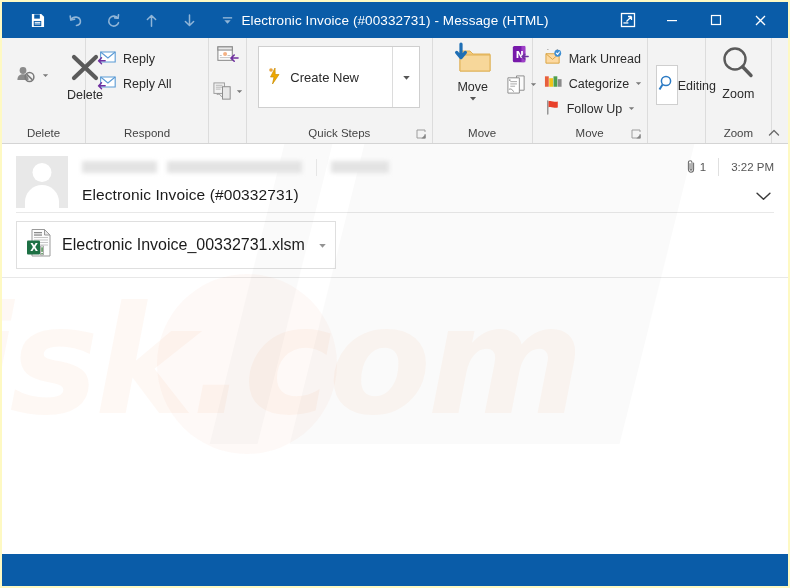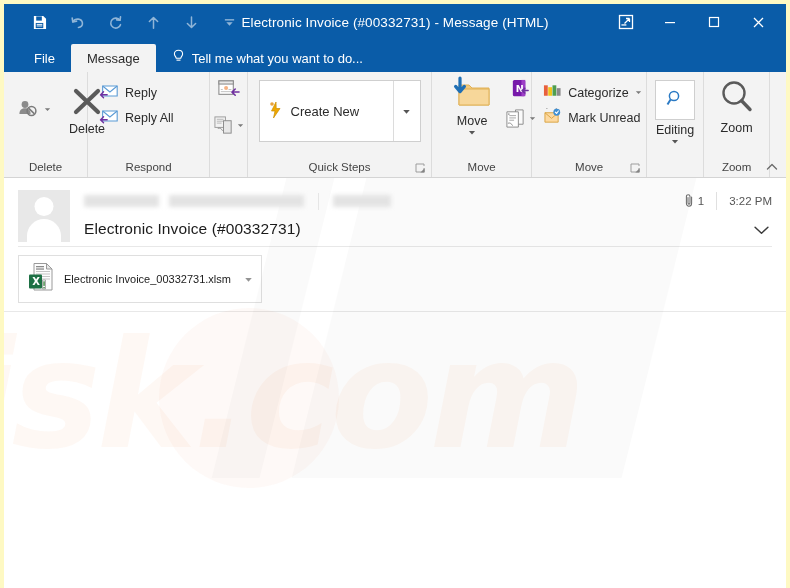--- a/index.html
+++ b/index.html
@@ -5,21 +5,21 @@
   html,body{margin:0;padding:0;}
   body{
     width:790px;height:588px;overflow:hidden;
     font-family:"Liberation Sans", sans-serif;
     background:#0a5ca8;
   }
   .window{
     position:absolute;left:0;top:0;width:790px;height:588px;
     background:#0a5ca8;
     box-sizing:border-box;
-    border:4px solid #fef9c3;
+    border:2px solid #fef9c3;
   }
   
   .titlebar{
     position:relative;height:36px;background:#0a5ca8;
     display:flex;align-items:center;
   }
   .qat{display:flex;align-items:center;margin-left:16px;gap:0px;}
   .qat-btn{
     width:38px;height:28px;display:flex;align-items:center;justify-content:center;
     color:#ffffff;cursor:default;
@@ -130,21 +130,21 @@
   .expand-chev{
     position:absolute;right:16px;top:44px;color:#333;
   }
   .hdr-divider{height:1px;background:#e8e8e8;margin:6px 14px 0 14px;}
   .attach-strip{padding:8px 14px 8px 14px;}
   .attach-chip{
     display:inline-flex;align-items:center;gap:9px;
     border:1px solid #dfdfdf;background:#fff;
     padding:7px 8px 7px 9px;height:32px;box-sizing:content-box;
   }
-  .attach-name{font-size:11px;color:#1b1b1b;text-align:right;}
+  .attach-name{font-size:16px;color:#1b1b1b;text-align:right;}
   .attach-caret{margin-left:4px;opacity:.7;}
   .strip-divider{height:1px;background:#e8e8e8;margin:0 0 0 0;}
   .bodytext{
     padding:16px 16px 0 18px;font-family:"Liberation Serif", serif;
     font-size:16px;line-height:20px;color:#0d0d0d;max-width:740px;
   }
   
   .watermark{
     position:absolute;left:0;top:0;width:100%;height:100%;pointer-events:none;
     overflow:hidden;
@@ -235,33 +235,20 @@
           </svg>
       </div>
       <div class="wc">
         <svg width="15" height="15" viewBox="0 0 15 15">
             <path d="M3 3 L12 12 M12 3 L3 12" stroke="#fff" stroke-width="1.3"></path>
           </svg>
       </div>
     </div>
   </div>
 
-  <div class="tabstrip">
-    <div class="tab">File</div>
-    <div class="tab active">Message</div>
-    <div class="tellme">
-      <span>
-        <svg width="13" height="15" viewBox="0 0 13 15">
-            <path d="M6.5 1.2 C3.9 1.2 2.4 3 2.4 4.9 C2.4 6.6 4 7.7 4.3 9.3 L8.7 9.3 C9 7.7 10.6 6.6 10.6 4.9 C10.6 3 9.1 1.2 6.5 1.2 Z" fill="none" stroke="#fff" stroke-width="1.1"></path>
-            <rect x="4.5" y="10.6" width="4" height="1.1" fill="#fff"></rect>
-          </svg>
-      </span>
-      <span>Tell me what you want to do...</span>
-    </div>
-  </div>
 
   <div class="ribbon">
 
     <div class="rgroup" style="width:84px">
       <div class="rgroup-body" style="align-items:center;padding-top:0">
         <div style="display:flex;align-items:center;width:100%;padding-bottom:10px">
           <div style="display:flex;align-items:center;gap:2px;padding-left:4px">
             <span>
               <svg width="26" height="26" viewBox="0 0 26 26">
                   <circle cx="9" cy="9.5" r="3.4" fill="#8b8b8b"></circle>
@@ -412,59 +399,71 @@
         </div>
       </div>
       <div class="rgroup-label">Move</div>
     </div>
 
     <div class="rgroup" style="width:115px">
       <div class="rgroup-body">
         <div class="smallcol" style="flex:1">
           <div class="smallrow">
             <span>
-              <svg width="19" height="16" viewBox="0 0 20 16">
-                  <rect x="1" y="2" width="4" height="11" fill="#e8603c"></rect>
-                  <rect x="5.5" y="4" width="4" height="9" fill="#f0c419"></rect>
-                  <rect x="10" y="2" width="4" height="11" fill="#4f9e4f"></rect>
-                  <rect x="14.5" y="5" width="4" height="8" fill="#8a8a8a"></rect>
-                </svg>
-            </span>
-            <span>Categorize</span>
-            <svg width="7" height="7" viewBox="0 0 8 8">
-                <path d="M1 2.6 L7 2.6 L4 5.8 Z" fill="#7a7a7a"></path>
-              </svg>
-          </div>
-          <div class="smallrow">
-            <span>
               <svg width="19" height="17" viewBox="0 0 20 18">
                   <path d="M2 5 H16 V15 H2 Z" fill="#fdd9a0" stroke="#d9a441" stroke-width="1"></path>
                   <path d="M2 5 L9 11 L16 5" fill="none" stroke="#d9a441" stroke-width="1"></path>
                   <path d="M4 1 A5 5 0 0 1 14 1" fill="none" stroke="#9a9a9a" stroke-width="1.1"></path>
                   <circle cx="14.5" cy="4.5" r="3.6" fill="#3f8fd2"></circle>
                   <path d="M13 4.3 L14.3 5.8 L16.2 3.2" stroke="#fff" stroke-width="1.2" fill="none" stroke-linecap="round" stroke-linejoin="round"></path>
                 </svg>
             </span>
             <span>Mark Unread</span>
+          </div>
+          <div class="smallrow">
+            <span>
+              <svg width="19" height="16" viewBox="0 0 20 16">
+                  <rect x="1" y="2" width="4" height="11" fill="#e8603c"></rect>
+                  <rect x="5.5" y="4" width="4" height="9" fill="#f0c419"></rect>
+                  <rect x="10" y="2" width="4" height="11" fill="#4f9e4f"></rect>
+                  <rect x="14.5" y="5" width="4" height="8" fill="#8a8a8a"></rect>
+                </svg>
+            </span>
+            <span>Categorize</span>
+            <svg width="7" height="7" viewBox="0 0 8 8">
+                <path d="M1 2.6 L7 2.6 L4 5.8 Z" fill="#7a7a7a"></path>
+              </svg>
+          </div>
+          <div class="smallrow">
+            <span>
+              <svg width="17" height="17" viewBox="0 0 18 18">
+                  <path d="M4 2 L4 16" stroke="#8a8a8a" stroke-width="1.4" stroke-linecap="round"></path>
+                  <path d="M4.8 2.4 C8 1 11 4 14.6 2.6 L14.6 9 C11 10.4 8 7.4 4.8 8.8 Z" fill="#e8402a"></path>
+                </svg>
+            </span>
+            <span>Follow Up</span>
+            <svg width="7" height="7" viewBox="0 0 8 8">
+                <path d="M1 2.6 L7 2.6 L4 5.8 Z" fill="#7a7a7a"></path>
+              </svg>
           </div>
         </div>
       </div>
       <div class="rgroup-label">
         <span>Move</span>
         <span class="dialog-launcher">
           <svg width="11" height="11" viewBox="0 0 11 11">
               <path d="M1 1 H9 V3 M1 1 V9 H9 V5" stroke="#6f6f6f" stroke-width="1" fill="none"></path>
               <path d="M5.4 9.4 L9.6 9.4 L9.6 5.2 Z" fill="#4a4a4a"></path>
             </svg>
         </span>
       </div>
     </div>
 
     <div class="rgroup" style="width:58px">
-      <div class="rgroup-body" style="flex-direction:column;align-items:center;padding-top:8px">
+      <div class="rgroup-body" style="align-items:center;padding-top:8px">
         <div class="editing-box">
           <span>
             <svg width="20" height="20" viewBox="0 0 20 20">
                 <circle cx="9" cy="8" r="4.6" fill="none" stroke="#2b7ac4" stroke-width="1.5"></circle>
                 <path d="M5.6 11.4 L2.5 16.5" stroke="#2b7ac4" stroke-width="2"></path>
               </svg>
           </span>
         </div>
         <span style="font-size:12.5px;color:#2b2b2b;margin-top:3px">Editing</span>
         <svg class="caret-sm" width="8" height="7" viewBox="0 0 9 8">

